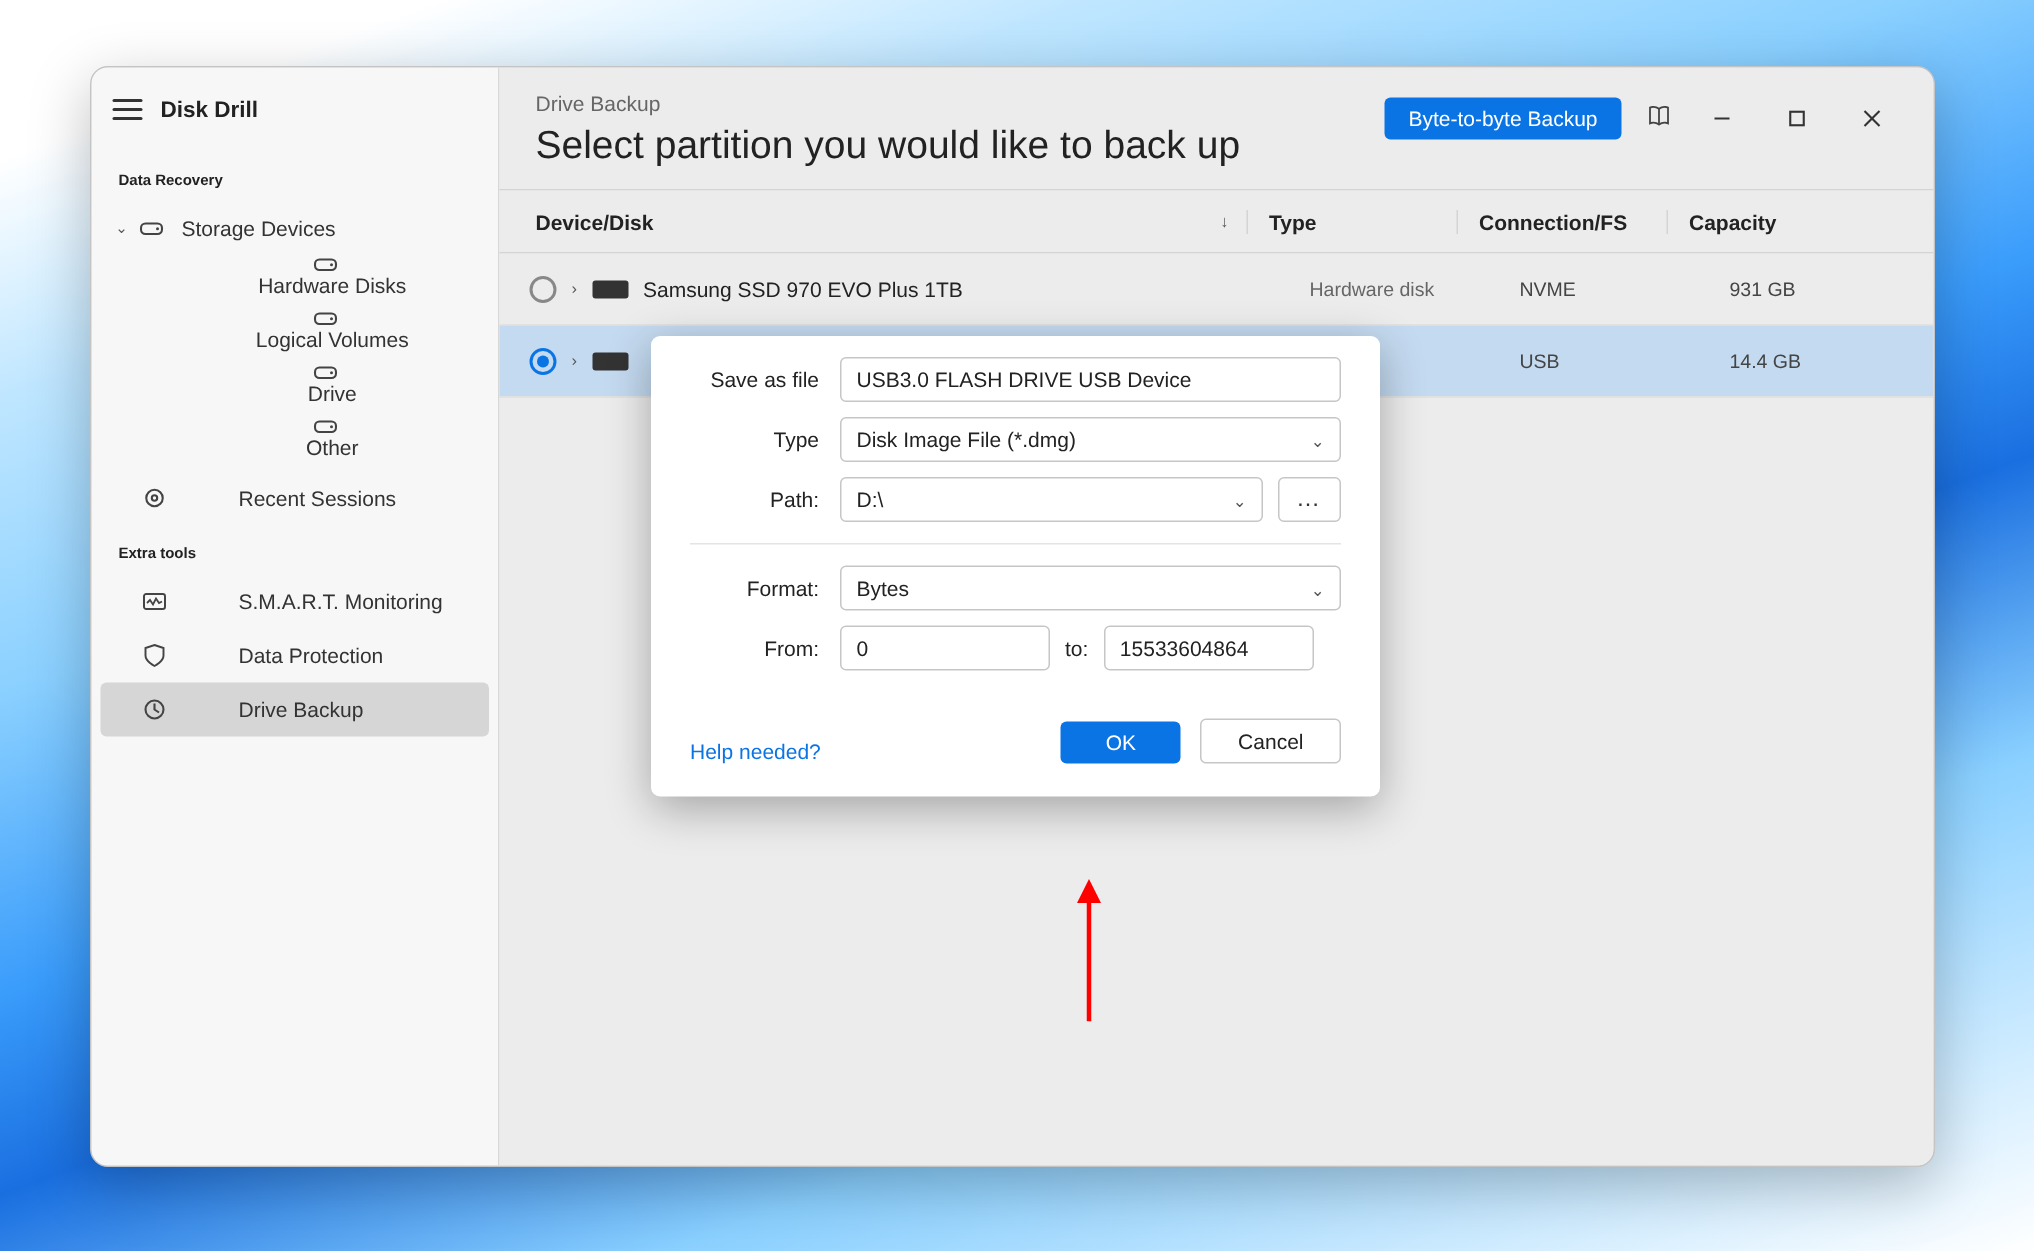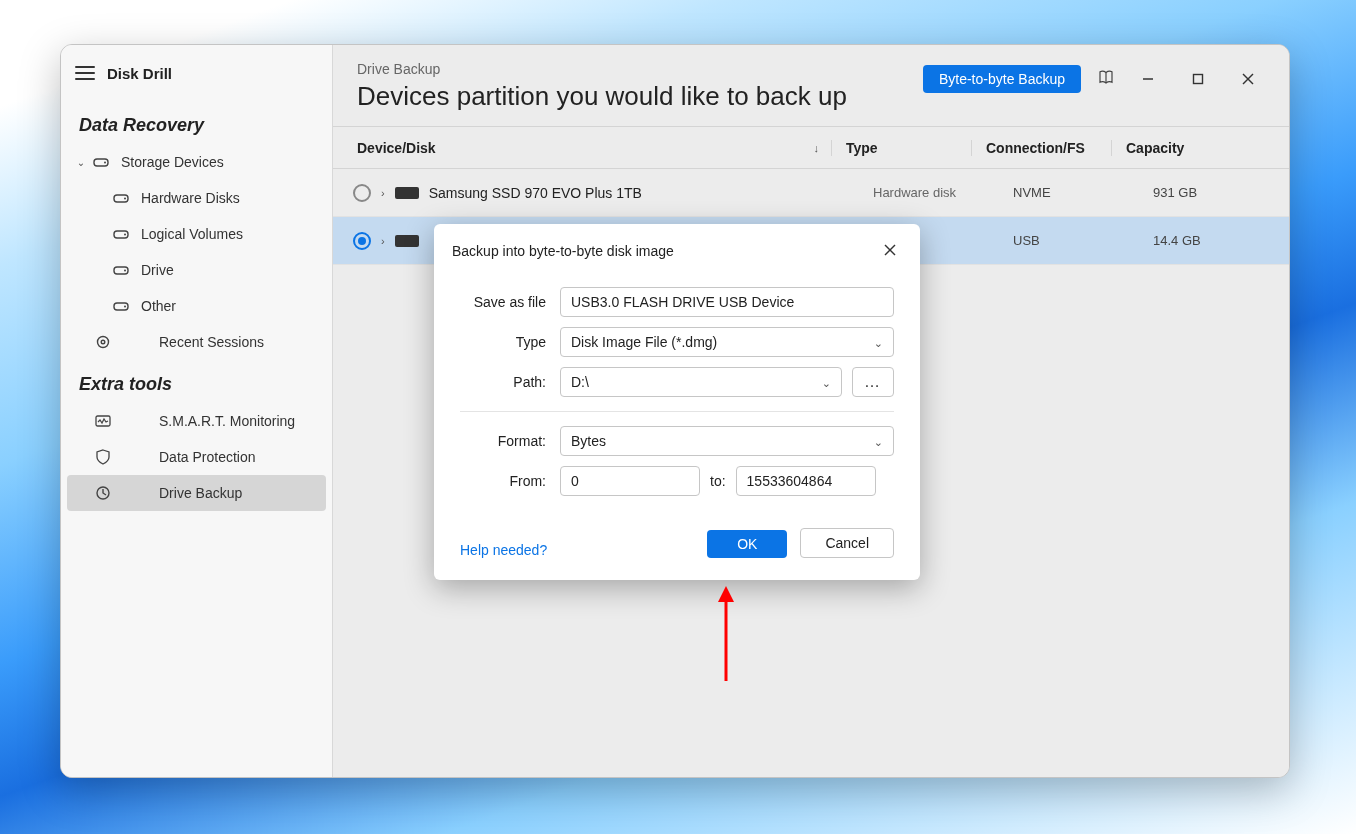--- a/index.html
+++ b/index.html
@@ -33,31 +33,31 @@
   }
   .sidebar-top {
     display:flex; align-items:center;
     height:56px;
     padding: 0 14px;
     gap: 12px;
   }
   .hamburger { width:20px; height:14px; display:flex; flex-direction:column; justify-content:space-between; cursor:pointer; }
   .hamburger span { height:2px; background:#333; border-radius:1px; }
   .app-title { font-size:15px; font-weight:600; color:#222; }
-  .side-section-hdr { font-size:18px; font-weight:600; color:#222; padding:14px 18px 8px;font-style:italic; }
+  .side-section-hdr { font-size:10px; font-weight:600; color:#222; padding:14px 18px 8px; }
   .tree-item {
     display:flex; align-items:center;
     height:36px;
     padding-left:14px;
     font-size:14px;
     color:#333;
     cursor:pointer;
   }
   .tree-item .chev { width:12px; display:inline-flex; justify-content:center; font-size:10px; color:#555; margin-right:4px;}
-  .tree-item.level2 { padding-left:50px; }
+  .tree-item.level2 { padding-left:50px;flex-direction:column; }
   .tree-item.level1b { padding-left:32px;gap:36px; }
   .tree-item .icon { width:20px; display:inline-flex; justify-content:center; margin-right:10px; color:#444;}
   .tree-item.active { background:#d6d6d6; border-radius:4px; margin:0 6px; padding-left:26px; }
   .tree-item.active.level1b { padding-left:26px;}
 
   
   .main { flex:1; display:flex; flex-direction:column; background:#ececec; }
   .main-header {
     display:flex; align-items:flex-start;
     padding: 16px 24px 14px;
@@ -255,21 +255,21 @@
           </svg>
         </span>
       <span>Drive Backup</span>
     </div>
   </aside>
 
   <section class="main">
     <div class="main-header">
       <div class="main-header-left">
         <div class="crumb">Drive Backup</div>
-        <div class="page-title">Devices partition you would like to back up</div>
+        <div class="page-title">Select partition you would like to back up</div>
       </div>
       <div class="main-header-right">
         <button class="btn-primary">Byte-to-byte Backup</button>
         <span class="icon-book"><svg viewBox="0 0 24 24">
               <path d="M4 5 C4 5 8 3 12 6 C16 3 20 5 20 5 V19 C20 19 16 17 12 20 C8 17 4 19 4 19 Z"></path>
               <path d="M12 6 V20"></path>
             </svg></span>
         <div class="winbtn">
             <svg width="12" height="12">
               <line x1="1" y1="6" x2="11" y2="6" stroke="#333" stroke-width="1.4"></line>
@@ -319,29 +319,20 @@
         <span></span>
       </div>
       <div class="cell-type">disk</div>
       <div class="cell-conn">USB</div>
       <div class="cell-cap">14.4 GB</div>
     </div>
   </section>
 </div>
 
 <div class="modal">
-  <div class="modal-head">
-    <div class="modal-title">Backup into byte-to-byte disk image</div>
-    <div class="modal-close">
-      <svg width="12" height="12">
-          <line x1="1" y1="1" x2="11" y2="11" stroke="#333" stroke-width="1.4"></line>
-          <line x1="11" y1="1" x2="1" y2="11" stroke="#333" stroke-width="1.4"></line>
-        </svg>
-    </div>
-  </div>
   <div class="modal-body">
     <div class="form-row">
       <div class="lbl">Save as file</div>
       <div class="field"><input class="txt" value="USB3.0 FLASH DRIVE USB Device" style=""></div>
     </div>
     <div class="form-row">
       <div class="lbl">Type</div>
       <div class="field">
         <div class="select">
           <span>Disk Image File (*.dmg)</span>

